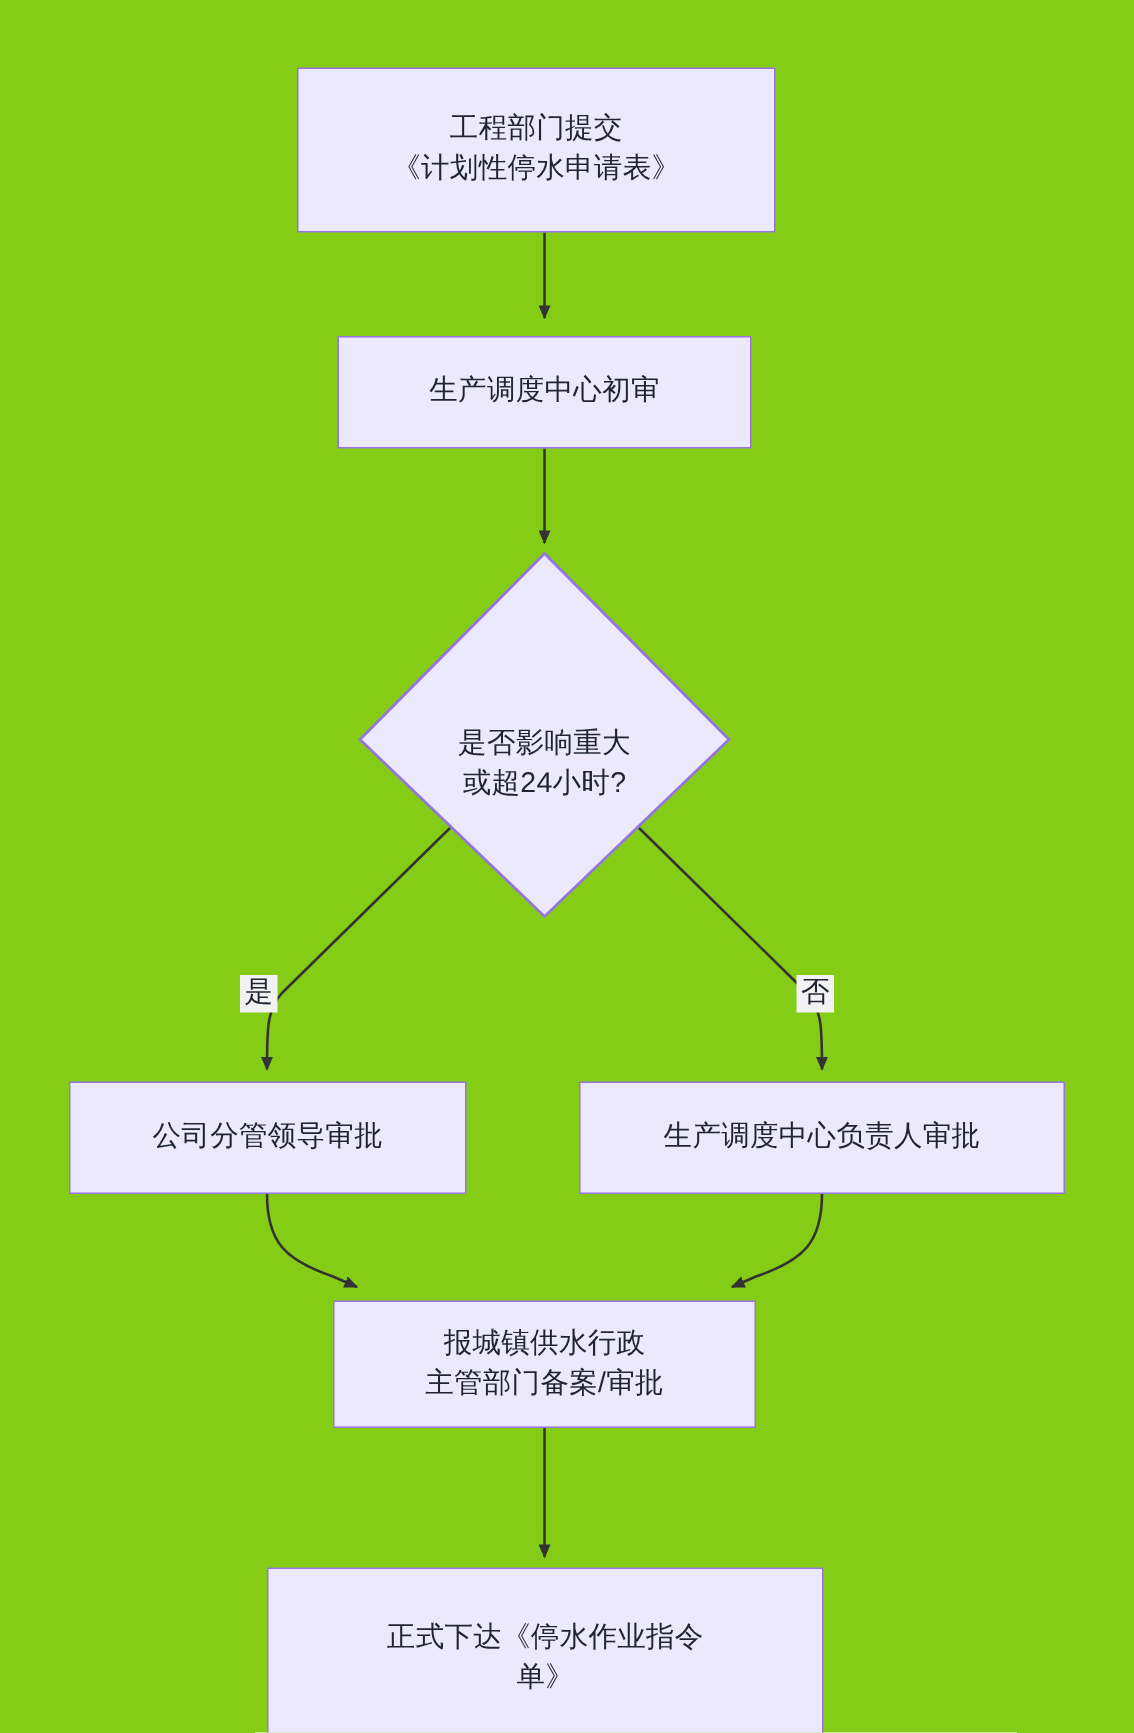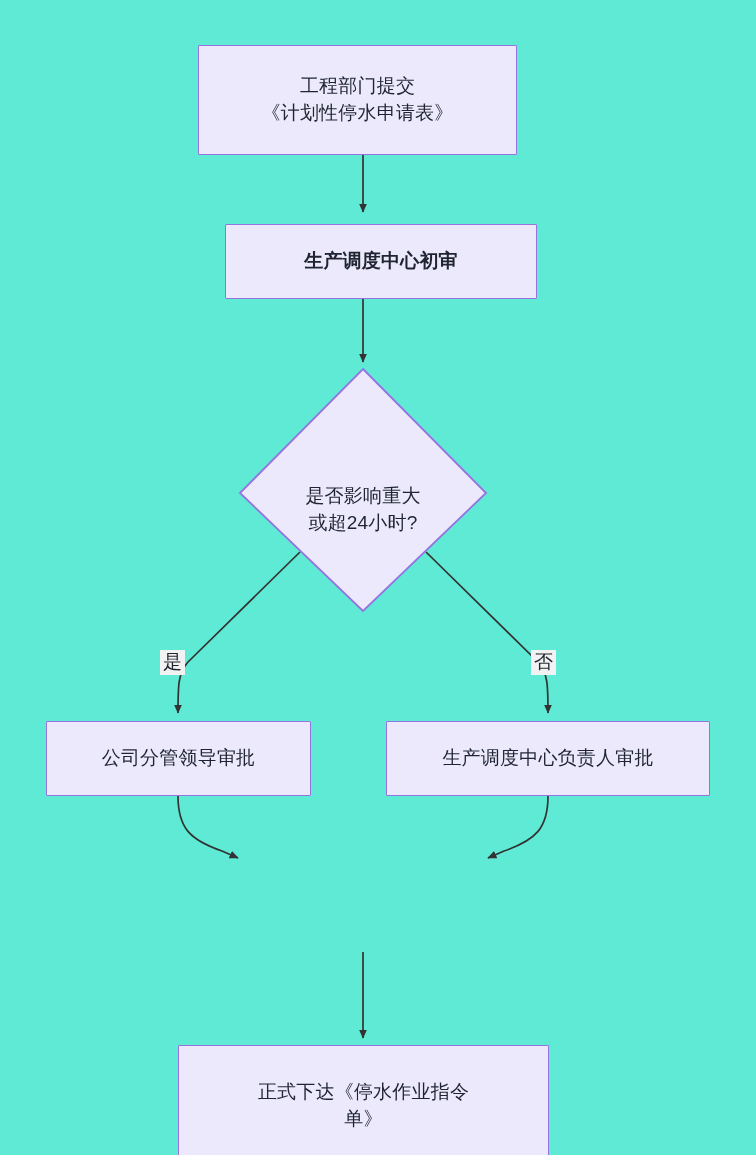--- a/index.html
+++ b/index.html
@@ -10,21 +10,21 @@
   body {
     width: 756px;
     height: 1155px;
     overflow: hidden;
     font-family: "Liberation Sans", "DejaVu Sans", sans-serif;
   }
   #flowchart-root {
     position: relative;
     width: 756px;
     height: 1155px;
-    background: #5eead4;
+    background: #84cc16;
   }
   #edges-layer {
     position: absolute;
     left: 0;
     top: 0;
     width: 756px;
     height: 1155px;
   }
   .node {
     position: absolute;
@@ -99,40 +99,44 @@
     <path d="M363,952 L363,1038" fill="none" stroke="#333333" stroke-width="1.7" marker-end="url(#arrowhead)"></path>
 
     <polygon points="363,369 486,493 363,611 240,493" fill="#EBE9FB" stroke="#9673E0" stroke-width="1.8" stroke-linejoin="miter"></polygon>
   </svg>
 
   <div class="node node-rect" style="left:198px; top:45px; width:319px; height:110px;">
     <span class="node-text">工程部门提交
 《计划性停水申请表》</span>
   </div>
 
-  <div class="node node-rect" style="left:225px; top:224px; width:312px; height:75px;font-weight:bold;">
+  <div class="node node-rect" style="left:225px; top:224px; width:276px; height:75px;">
     <span class="node-text">生产调度中心初审</span>
   </div>
 
   <div class="node node-diamond" style="left:240px; top:369px; width:246px; height:242px;">
     <span class="diamond-label">是否影响重大
 或超24小时?</span>
   </div>
 
   <div class="edge-label" style="left:160px; top:650px;">是</div>
 
   <div class="edge-label" style="left:531px; top:650px;">否</div>
 
   <div class="node node-rect" style="left:46px; top:721px; width:265px; height:75px;">
     <span class="node-text">公司分管领导审批</span>
   </div>
 
   <div class="node node-rect" style="left:386px; top:721px; width:324px; height:75px;text-align:center;">
     <span class="node-text">生产调度中心负责人审批</span>
   </div>
 
+  <div class="node node-rect" style="left:222px; top:867px; width:282px; height:85px;">
+    <span class="node-text">报城镇供水行政
+主管部门备案/审批</span>
+  </div>
 
   <div class="node node-rect" style="left:178px; top:1045px; width:371px; height:122px;">
     <span class="node-text">正式下达《停水作业指令
 单》</span>
   </div>
 
 </div>
 
 </body></html>

